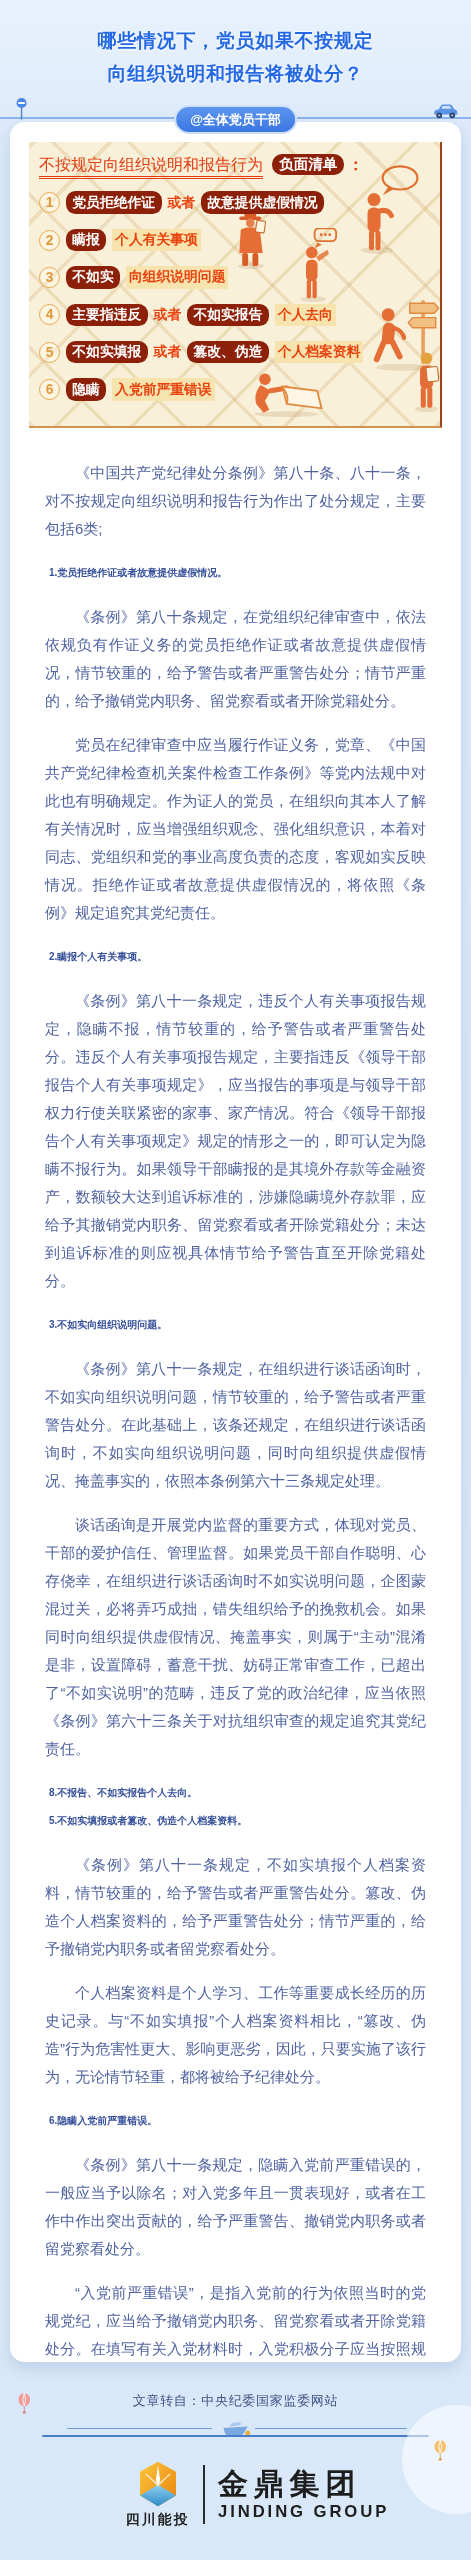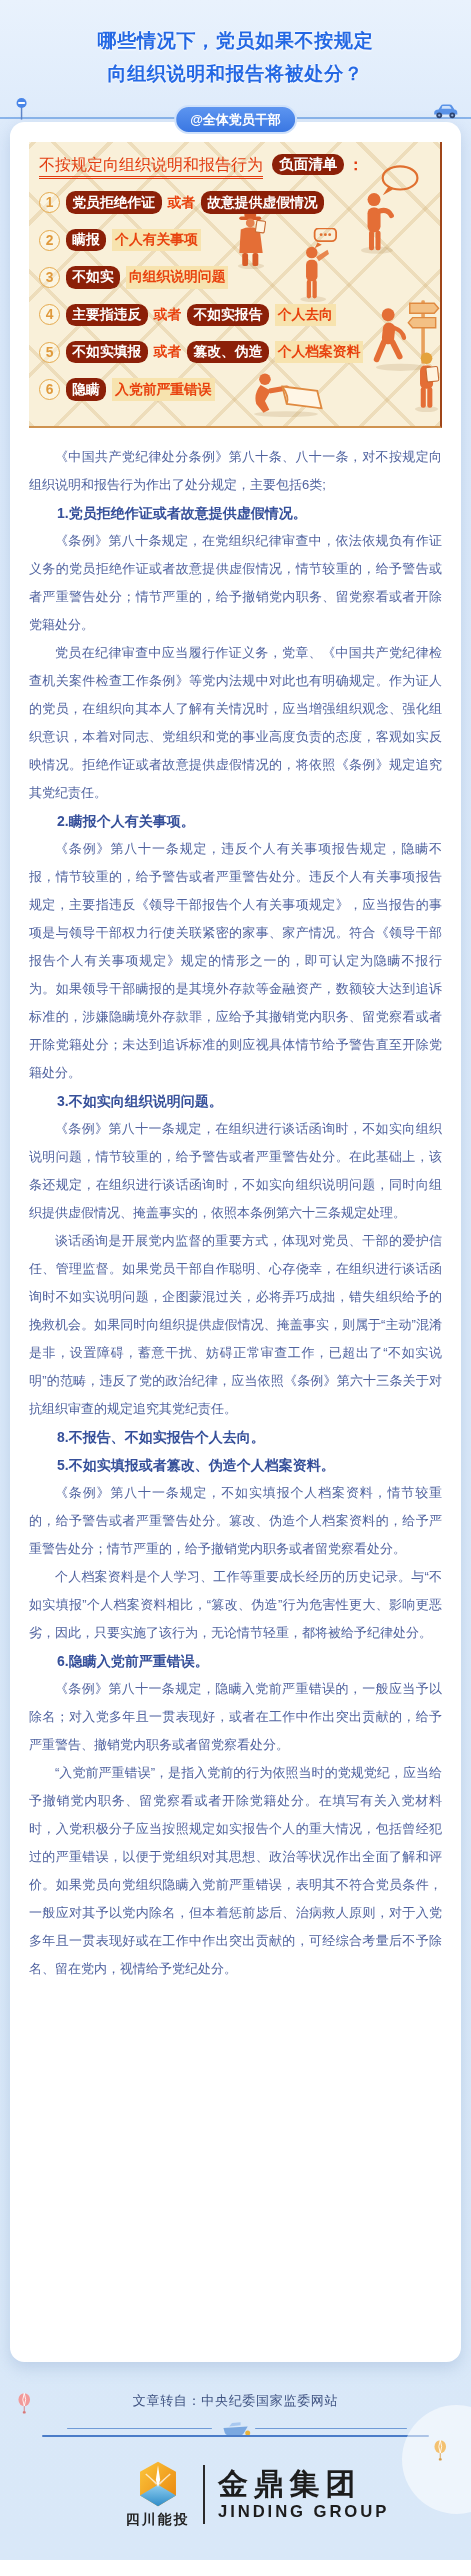--- a/index.html
+++ b/index.html
@@ -41,22 +41,22 @@
     color:#e09a3c;font-size:13.8px;font-weight:bold;display:flex;align-items:center;justify-content:center;
     box-sizing:border-box;background:rgba(255,252,240,.4);}
   .seg-badge{background:#8c2008;color:#fff;font-size:13.8px;font-weight:bold;border-radius:9.4px;
     padding:2.2px 6.5px;white-space:nowrap;}
   .seg-conn{color:#e8420e;font-size:13.8px;font-weight:bold;white-space:nowrap;}
   .seg-hl{background:#f7e3ae;color:#e8420e;font-size:13.8px;font-weight:bold;padding:2.2px 2.9px;white-space:nowrap;}
   .fig{position:absolute;z-index:1;}
 
   
   .article{padding:14.5px 19px 0;text-align:justify;}
-  .art-p{margin:0;text-indent:2em;font-size:13px;line-height:28px;color:#50639f;}
-  .art-h{margin:0;text-indent:2em;font-size:14px;line-height:28px;color:#36509a;font-weight:bold;}
+  .art-p{margin:16px;text-indent:2em;font-size:15px;line-height:28px;color:#50639f;}
+  .art-h{margin:0;text-indent:2em;font-size:10px;line-height:28px;color:#36509a;font-weight:bold;}
 
   
   .source-line{position:absolute;top:2392px;left:0;width:100%;text-align:center;
     font-size:13px;color:#3e5280;letter-spacing:0.7px;}
   .divider{position:absolute;top:2418px;left:0;width:100%;height:22px;}
   .dv-thin{position:absolute;height:1.4px;background:#6f9bd8;border-radius:1.4px;top:10px;}
   .dv-thin.left{left:67px;width:145px;}
   .dv-thin.right{left:255px;width:152px;}
   .dv-main{position:absolute;top:16.7px;left:42px;right:42px;height:2.2px;background:#4a7cc8;border-radius:1.4px;}
   .boat{position:absolute;left:219px;top:0;}

